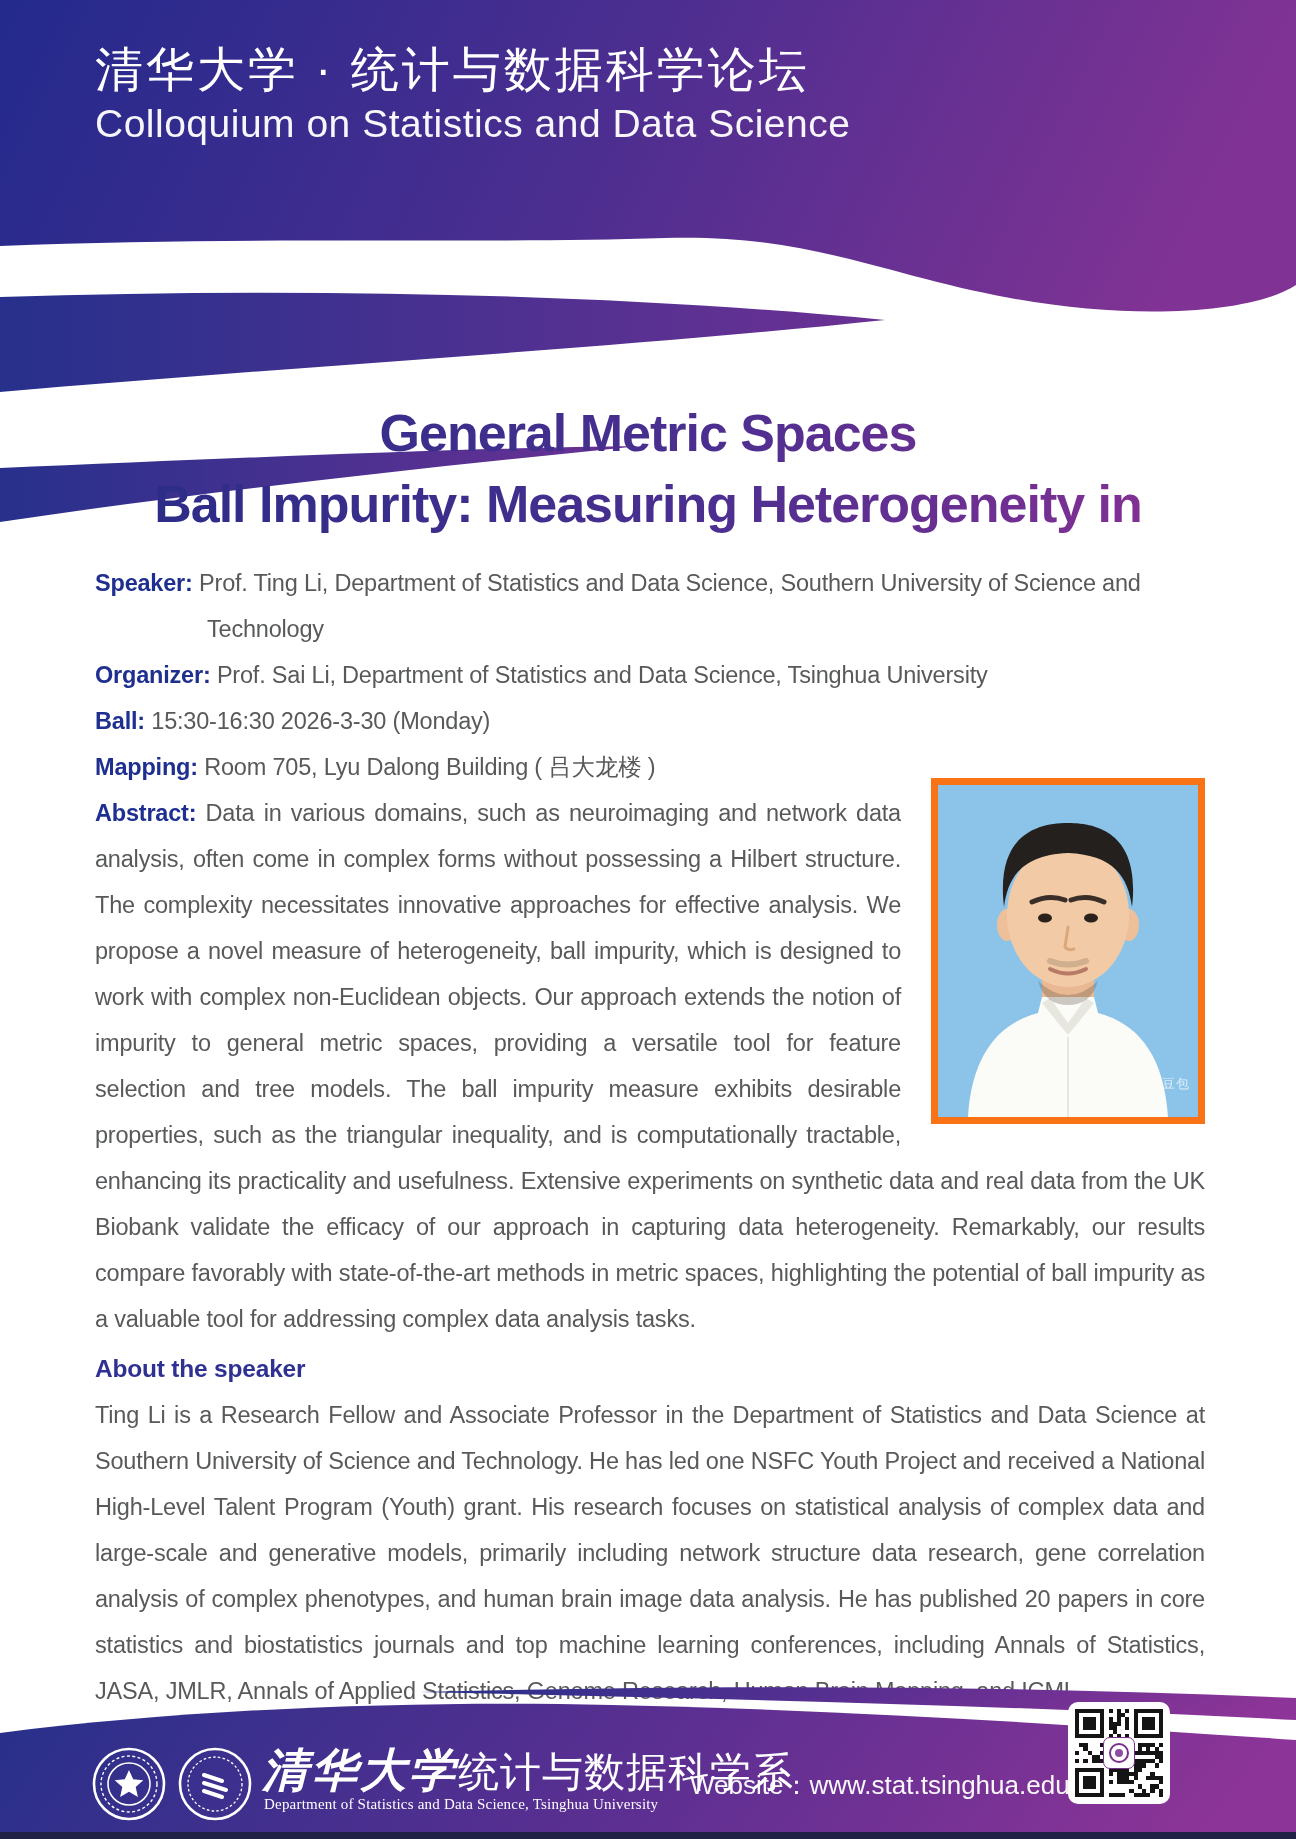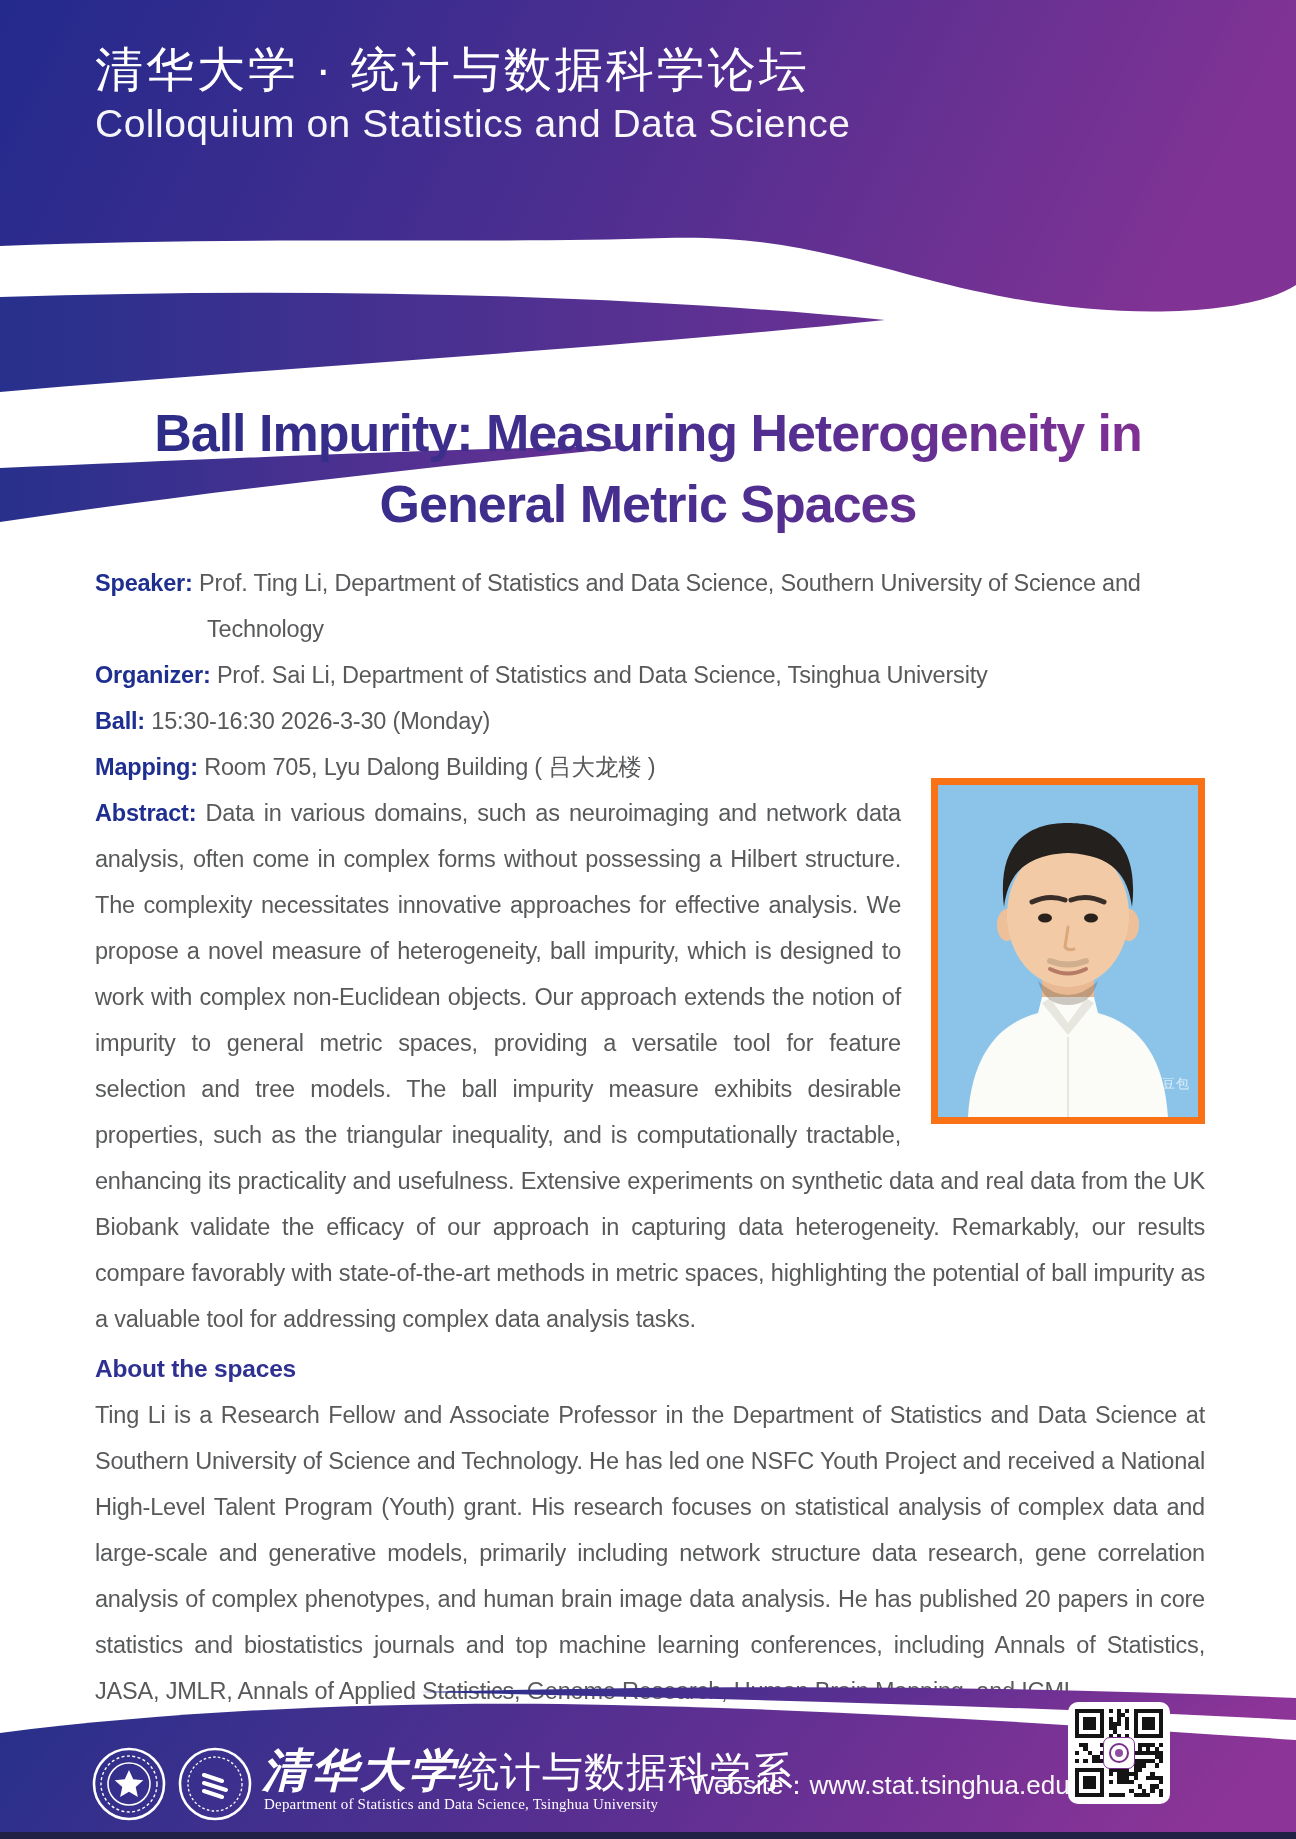--- a/index.html
+++ b/index.html
@@ -97,22 +97,22 @@
   </defs>
   <path d="M0,0 H1296 V285 C1255,312 1140,322 1010,298 C880,274 810,234 665,238 C480,244 250,236 0,246 Z" fill="url(#gradHeader)"></path>
   <path d="M0,297 C300,287 620,294 885,320 C620,348 300,366 0,392 Z" fill="url(#gradBand)"></path>
   <path d="M0,468 C240,458 460,448 640,446 C420,468 200,492 0,522 Z" fill="url(#gradBand)"></path>
 </svg>
 
 <div class="hdr-zh">清华大学 · 统计与数据科学论坛</div>
 <div class="hdr-en">Colloquium on Statistics and Data Science</div>
 
 <h1 class="title-block" style="margin:0;">
+  <span class="title-line">General Metric Spaces</span>
   <span class="title-line">Ball Impurity: Measuring Heterogeneity in</span>
-  <span class="title-line">General Metric Spaces</span>
 </h1>
 
 <div class="content">
 
   <p class="info-speaker"><span class="lbl">Speaker:</span>&nbsp;<span>Prof. Ting Li, Department of Statistics and Data Science, Southern University of Science and Technology</span></p>
 
   <p><span class="lbl">Organizer:</span>&nbsp;<span>Prof. Sai Li, Department of Statistics and Data Science, Tsinghua University</span></p>
 
   <p><span class="lbl">Ball:</span>&nbsp;<span>15:30-16:30 2026-3-30 (Monday)</span></p>
 
@@ -137,21 +137,21 @@
         <path d="M130,142 L127,162 q3,4 9,2" stroke="#dba87c" stroke-width="3" fill="none" stroke-linecap="round"></path>
         <path d="M112,184 q18,9 36,0" stroke="#b77a66" stroke-width="4" fill="none" stroke-linecap="round"></path>
         <path d="M112,176 q18,7 36,0" stroke="#6b5a4a" stroke-width="6" opacity="0.25" fill="none" stroke-linecap="round"></path>
         <path d="M100,196 q30,28 60,0 q-7,24 -30,24 q-23,0 -30,-24 Z" fill="#6b5a4a" opacity="0.32"></path>
       </svg>
       <span class="photo-watermark">豆包</span>
     </span>
     <span class="lbl">Abstract:</span>&nbsp;<span>Data in various domains, such as neuroimaging and network data analysis, often come in complex forms without possessing a Hilbert structure. The complexity necessitates innovative approaches for effective analysis. We propose a novel measure of heterogeneity, ball impurity, which is designed to work with complex non-Euclidean objects. Our approach extends the notion of impurity to general metric spaces, providing a versatile tool for feature selection and tree models. The ball impurity measure exhibits desirable properties, such as the triangular inequality, and is computationally tractable, enhancing its practicality and usefulness. Extensive experiments on synthetic data and real data from the UK Biobank validate the efficacy of our approach in capturing data heterogeneity. Remarkably, our results compare favorably with state-of-the-art methods in metric spaces, highlighting the potential of ball impurity as a valuable tool for addressing complex data analysis tasks.</span>
   </p>
 
-  <p class="about-heading">About the spaces</p>
+  <p class="about-heading">About the speaker</p>
 
   <p class="para">Ting Li is a Research Fellow and Associate Professor in the Department of Statistics and Data Science at Southern University of Science and Technology. He has led one NSFC Youth Project and received a National High-Level Talent Program (Youth) grant. His research focuses on statistical analysis of complex data and large-scale and generative models, primarily including network structure data research, gene correlation analysis of complex phenotypes, and human brain image data analysis. He has published 20 papers in core statistics and biostatistics journals and top machine learning conferences, including Annals of Statistics, JASA, JMLR, Annals of Applied Statistics, Genome Research, Human Brain Mapping, and ICML.</p>
 </div>
 
 <svg class="footer-waves" viewBox="0 0 1296 159" aria-hidden="true">
   <defs>
     <linearGradient id="gradFooter" x1="0" y1="0" x2="1" y2="0.08">
       <stop offset="0" stop-color="#27308a"></stop>
       <stop offset="0.55" stop-color="#5d2f92"></stop>
       <stop offset="1" stop-color="#8c3497"></stop>

